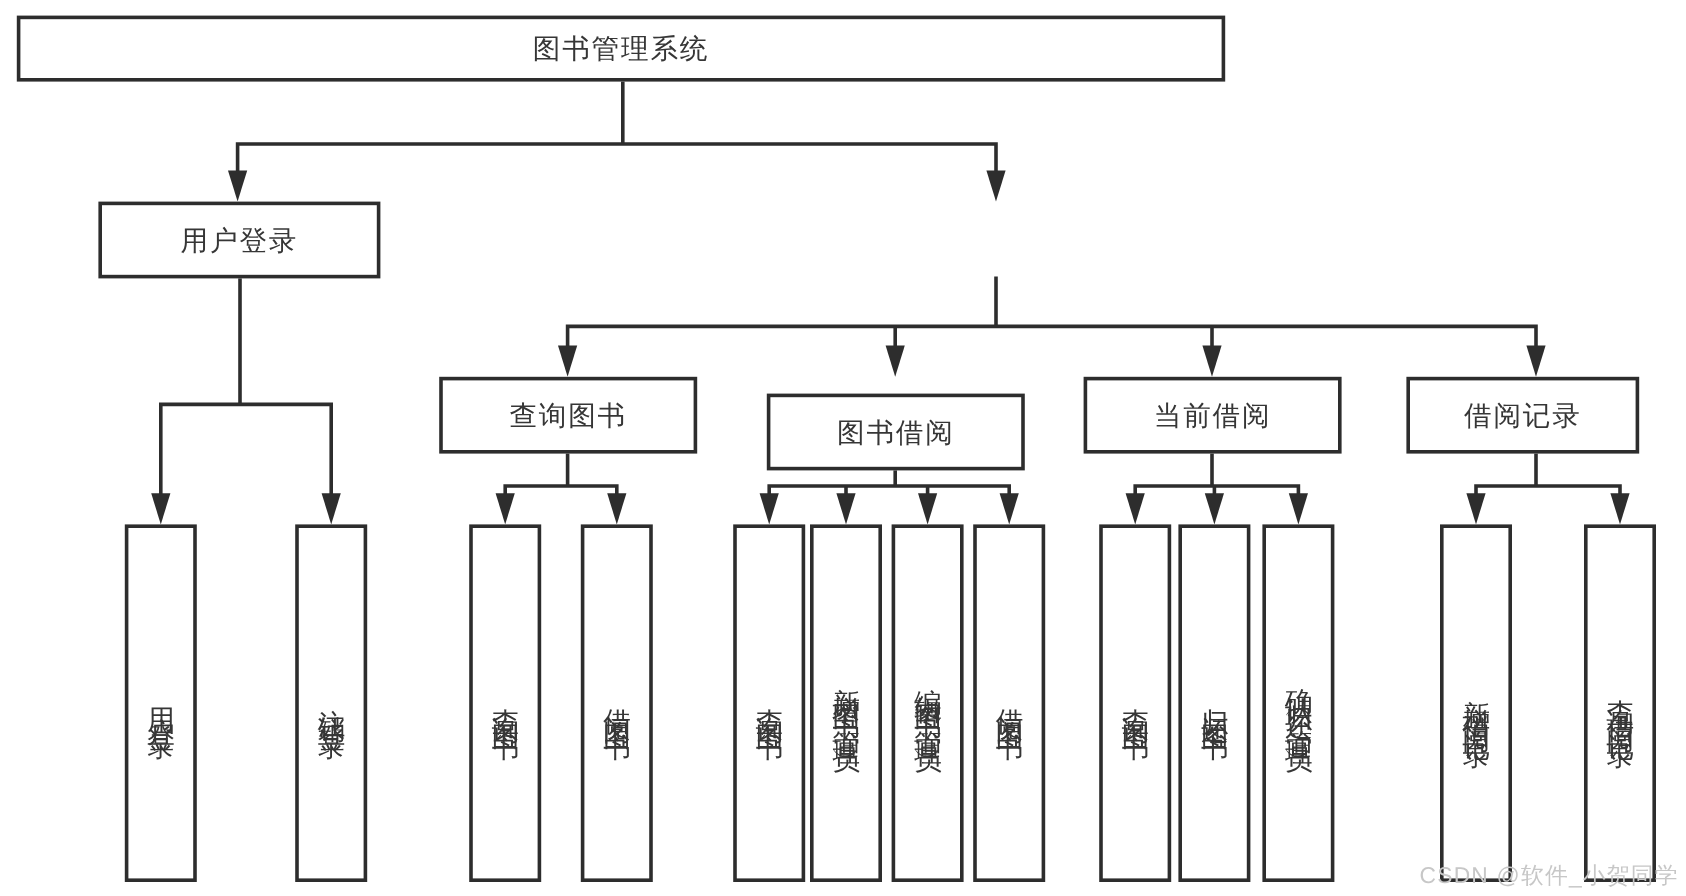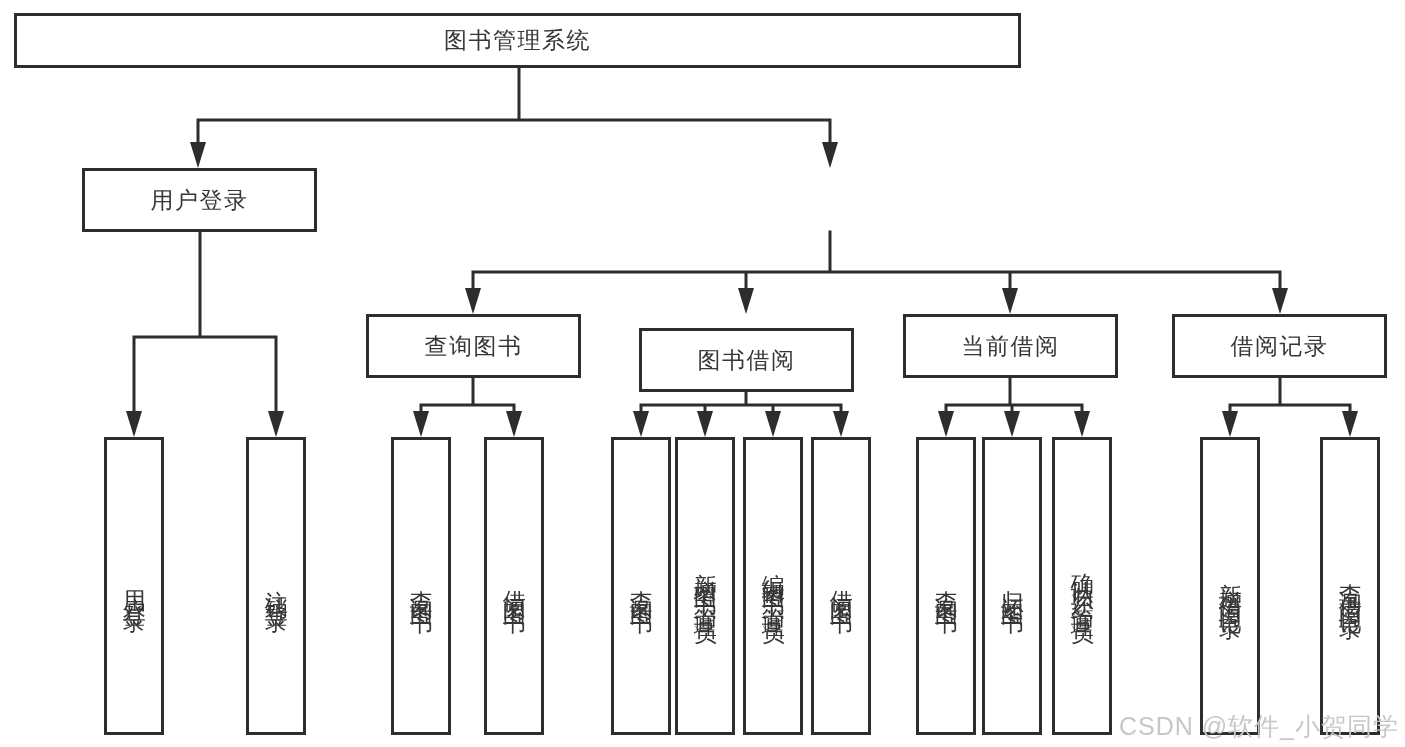--- a/index.html
+++ b/index.html
@@ -12,21 +12,21 @@
     position:absolute;background:#ffffff;border:3px solid #2d2d2d;
     box-sizing:border-box;display:flex;align-items:center;justify-content:center;
   }
   .hlabel{font-size:23px;letter-spacing:1.5px;color:#363636;white-space:nowrap;}
   .leaf{top:437px;width:60px;height:298px;}
   .vlabel{
     writing-mode:vertical-rl;text-orientation:mixed;
     font-size:23px;line-height:1.2;letter-spacing:7px;color:#363636;
   }
   .watermark{
-    position:absolute;right:6px;bottom:4px;font-size:25px;
+    position:absolute;right:6px;bottom:4px;font-size:19px;
     color:#c7c7c7;letter-spacing:1px;white-space:nowrap;
   }
 </style>
 </head>
 <body>
 
 <div class="stage">
 
   <svg class="wires" width="1405" height="747" viewBox="0 0 1405 747" xmlns="http://www.w3.org/2000/svg">
     <g stroke="#2d2d2d" stroke-width="3" fill="none" stroke-linecap="square">
@@ -78,21 +78,21 @@
 
   <div class="box" style="left:366px;top:314px;width:215px;height:64px">
     <span class="hlabel">查询图书</span>
   </div>
   <div class="box" style="left:639px;top:328px;width:215px;height:64px">
     <span class="hlabel">图书借阅</span>
   </div>
   <div class="box" style="left:903px;top:314px;width:215px;height:64px">
     <span class="hlabel">当前借阅</span>
   </div>
-  <div class="box" style="left:1172px;top:314px;width:215px;height:64px">
+  <div class="box" style="left:1172px;top:314px;width:194px;height:64px">
     <span class="hlabel">借阅记录</span>
   </div>
 
   <div class="box leaf" style="left:104px">
     <span class="vlabel">用户登录</span>
   </div>
   <div class="box leaf" style="left:246px">
     <span class="vlabel">注销登录</span>
   </div>
   <div class="box leaf" style="left:391px">

